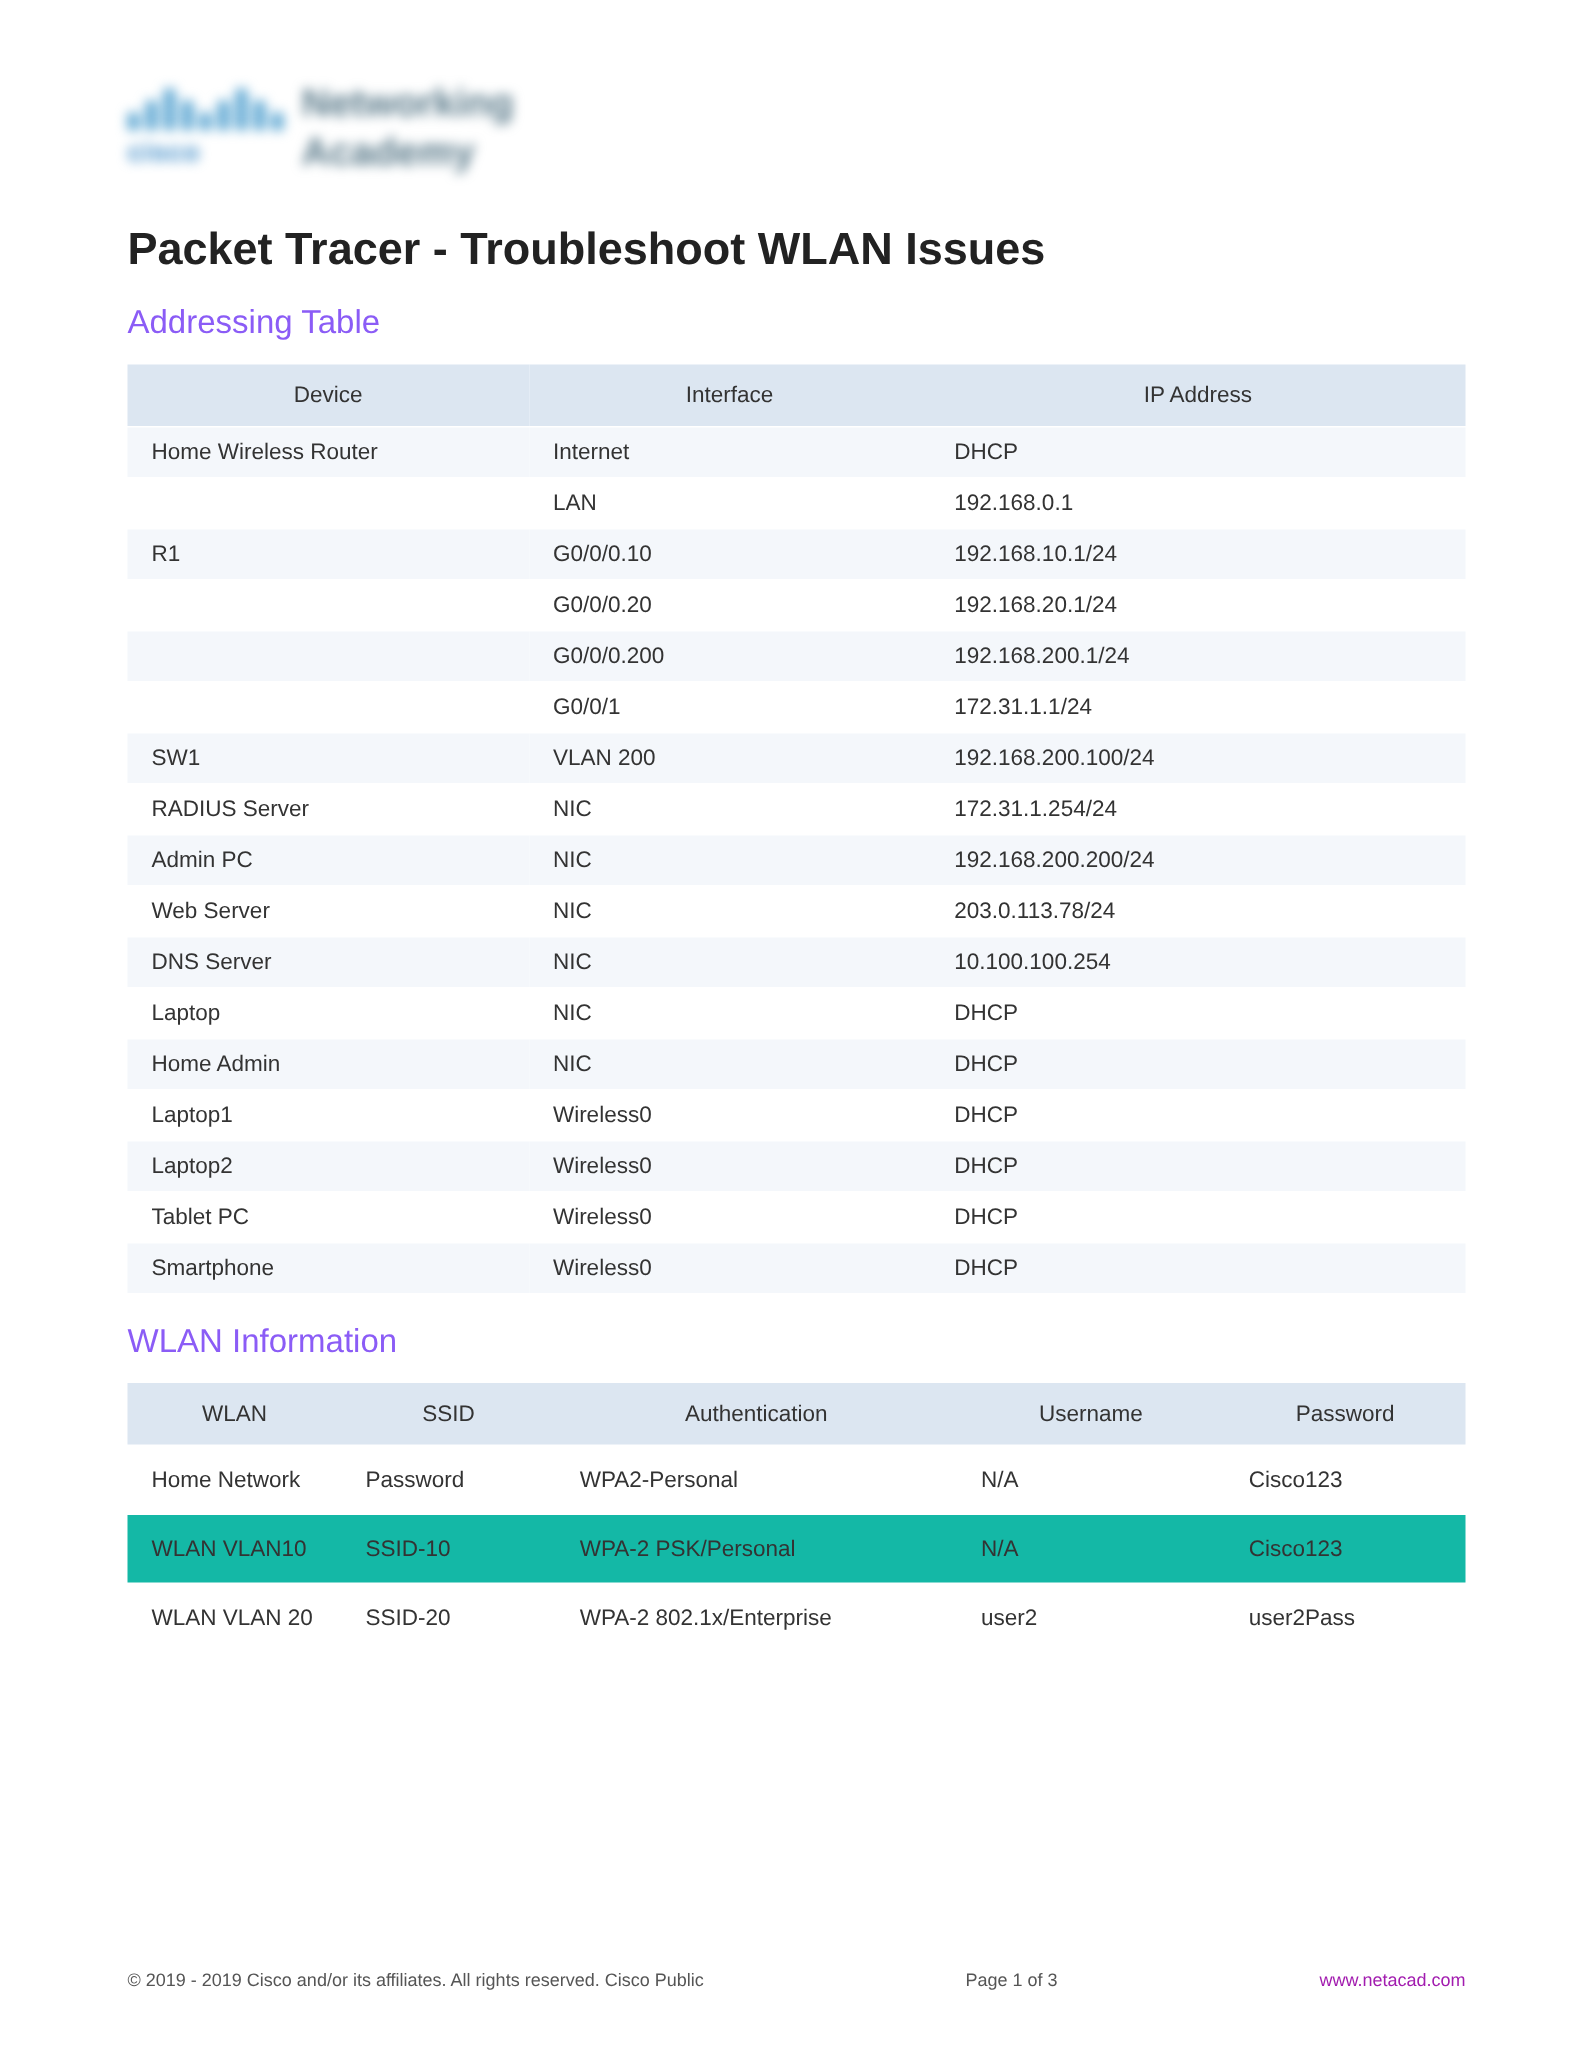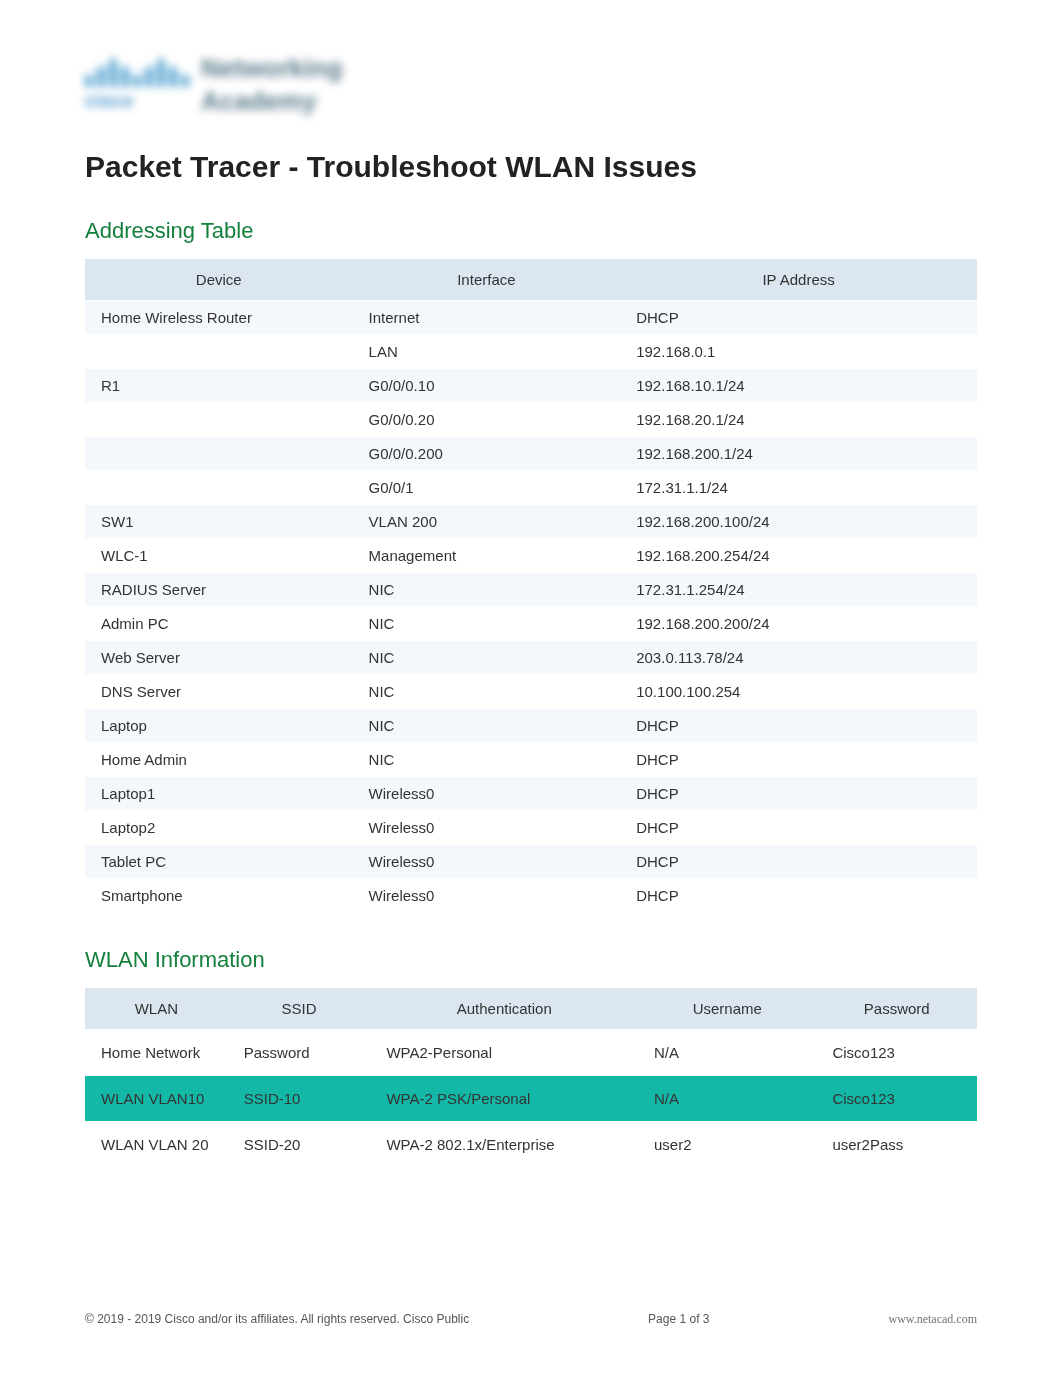--- a/index.html
+++ b/index.html
@@ -52,22 +52,22 @@
 
 h1.title {
   font-size: 30px;
   font-weight: 700;
   color: #222;
   margin: 10px 0 18px 0;
 }
 h2.section {
   font-size: 22px;
   font-weight: 400;
-  color: #15803d;
-  margin: 34px 0 14px 0;
+  color: #8b5cf6;
+  margin: 18px 0 14px 0;
 }
 table {
   width: 100%;
   border-collapse: separate;
   border-spacing: 0 1px;
   margin-bottom: 10px;
 }
 thead th {
   background: #dce6f1;
   font-weight: 400;
@@ -109,21 +109,21 @@
 .footer {
   position: absolute;
   bottom: 50px;
   left: 85px;
   right: 85px;
   display: flex;
   justify-content: space-between;
   font-size: 12px;
   color: #555;
 }
-.footer .link { color: #737373; font-family: Liberation Serif, serif; }
+.footer .link { color: #a21caf; }
 </style>
 </head>
 <body>
 
 <div class="logo">
   <div class="logo-mark">
     <div class="logo-bars">
       <div class="logo-bar" style="height:12px"></div>
       <div class="logo-bar" style="height:20px"></div>
       <div class="logo-bar" style="height:28px"></div>
@@ -182,25 +182,20 @@
       </tr>
       <tr>
         <td></td>
         <td>G0/0/1</td>
         <td>172.31.1.1/24</td>
       </tr>
       <tr>
         <td>SW1</td>
         <td>VLAN 200</td>
         <td>192.168.200.100/24</td>
-      </tr>
-      <tr>
-        <td>WLC-1</td>
-        <td>Management</td>
-        <td>192.168.200.254/24</td>
       </tr>
       <tr>
         <td>RADIUS Server</td>
         <td>NIC</td>
         <td>172.31.1.254/24</td>
       </tr>
       <tr>
         <td>Admin PC</td>
         <td>NIC</td>
         <td>192.168.200.200/24</td>

